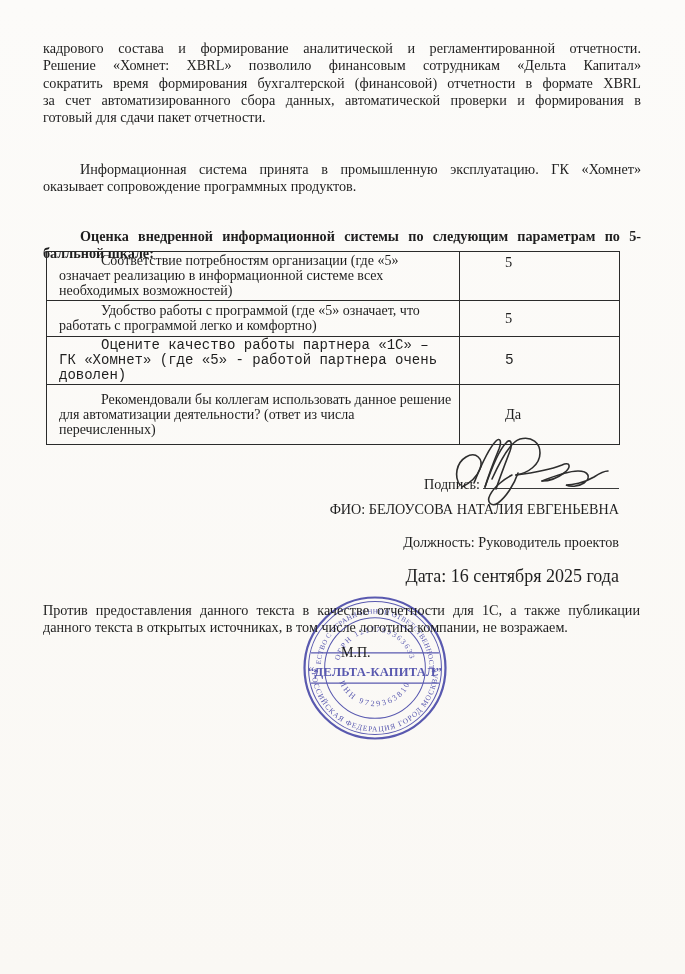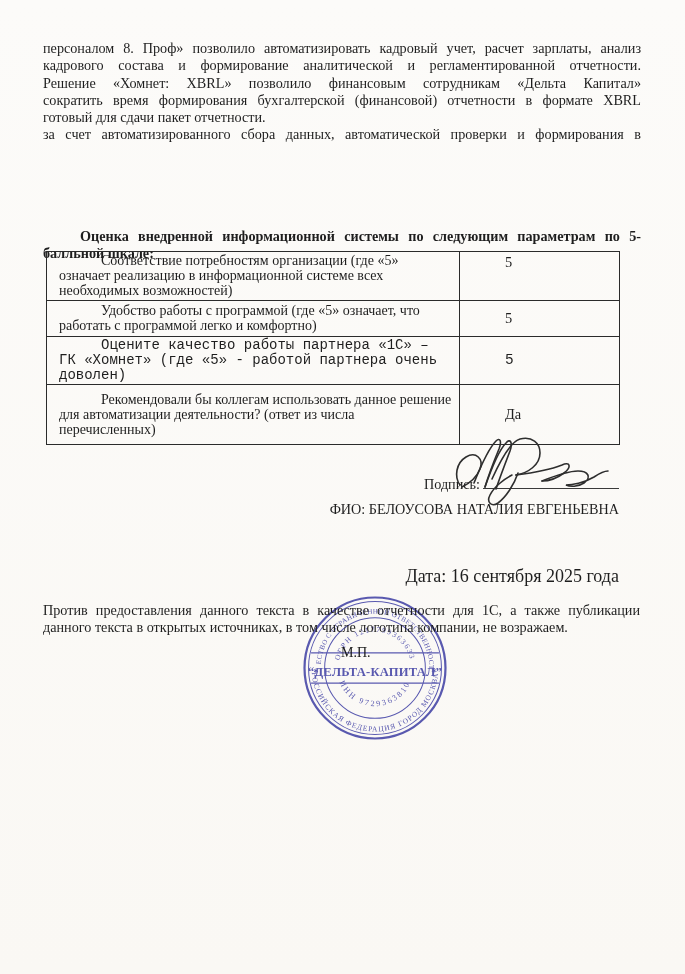--- a/index.html
+++ b/index.html
@@ -38,28 +38,31 @@
   .stamp { position:absolute; left:302px; top:595px; z-index:1; opacity:0.88; }
   .stamp text { font-family:"Liberation Serif", serif; }
   .mp { position:absolute; left:341px; top:645px; z-index:2; font-size:14px; color:#1a1a1a; }
 </style>
 </head>
 <body>
 
 <div class="page">
 
   <div class="block" style="left:43px; top:40px; width:598px;">
-    <div class="jl">персоналом 8. Проф» позволило автоматизировать кадровый учет, расчет зарплаты, анализ</div>
     <div class="jl">кадрового состава и формирование аналитической и регламентированной отчетности.</div>
     <div class="jl">Решение «Хомнет: XBRL» позволило финансовым сотрудникам «Дельта Капитал»</div>
     <div class="jl">сократить время формирования бухгалтерской (финансовой) отчетности в формате XBRL</div>
+    <div class="jl">за счет автоматизированного сбора данных, автоматической проверки и формирования в</div>
     <div class="jl last">готовый для сдачи пакет отчетности.</div>
-    <div class="jl">за счет автоматизированного сбора данных, автоматической проверки и формирования в</div>
   </div>
 
+  <div class="block" style="left:43px; top:161px; width:598px;">
+    <div class="jl ind">Информационная система принята в промышленную эксплуатацию. ГК «Хомнет»</div>
+    <div class="jl last">оказывает сопровождение программных продуктов.</div>
+  </div>
 
   <div class="block bold" style="left:43px; top:212px; width:598px;margin-top:16px;">
     <div class="jl ind">Оценка внедренной информационной системы по следующим параметрам по 5-</div>
     <div class="jl last">балльной шкале:</div>
   </div>
 
   <table class="rating">
     <tbody>
         <tr class="r1">
       <td class="q top">Соответствие потребностям организации (где «5» означает реализацию в информационной системе всех необходимых возможностей)</td>
@@ -89,20 +92,21 @@
       <path d="M64,42 C80,40 100,36 110,32 C118,28 120,34 112,40 C104,46 96,48 90,48"></path>
       <path d="M90,48 C100,44 116,38 126,38 C136,38 140,44 132,50 C126,54 118,54 114,52 C120,52 132,50 142,44 C148,40 152,38 156,38"></path>
       <path d="M66,40 C62,52 54,64 46,70 C40,74 34,70 38,62 C42,54 52,46 60,42"></path>
     </g>
   </svg>
 
   <div class="sig-row">
     <span>Подпись:</span><span class="sig-underline"></span>
   </div>
   <div class="fio">ФИО: БЕЛОУСОВА НАТАЛИЯ ЕВГЕНЬЕВНА</div>
+  <div class="pos">Должность: Руководитель проектов</div>
   <div class="date">Дата: 16 сентября 2025 года</div>
 
   <svg class="stamp" width="146" height="146" viewBox="0 0 145 145">
     <g stroke="#4343a6" fill="none">
       <circle cx="72.5" cy="72.5" r="70" stroke-width="2.2"></circle>
       <circle cx="72.5" cy="72.5" r="66" stroke-width="1"></circle>
       <circle cx="72.5" cy="72.5" r="50" stroke-width="1"></circle>
       <line x1="9" y1="57.5" x2="136" y2="57.5" stroke-width="1.1"></line>
       <line x1="9" y1="87.5" x2="136" y2="87.5" stroke-width="1.1"></line>
     </g>

